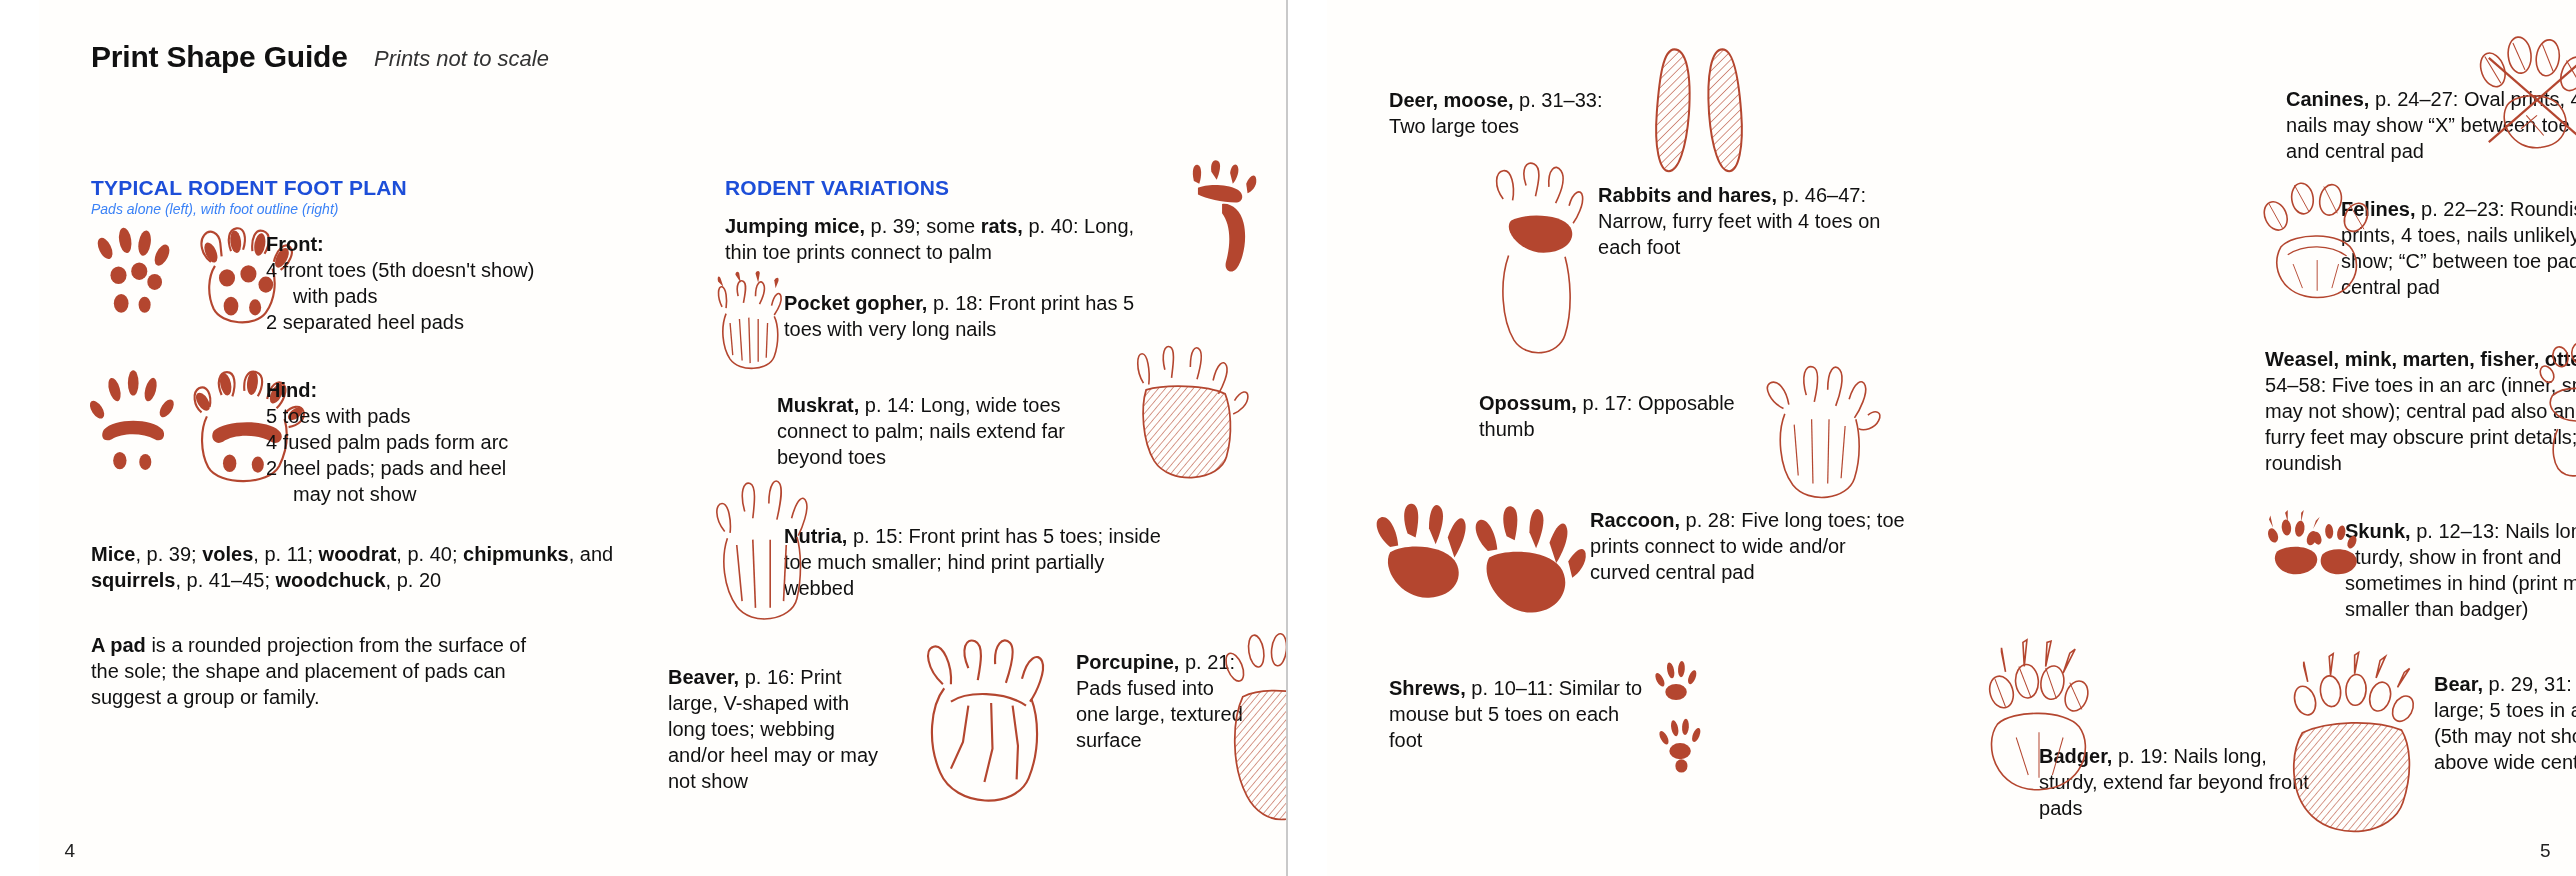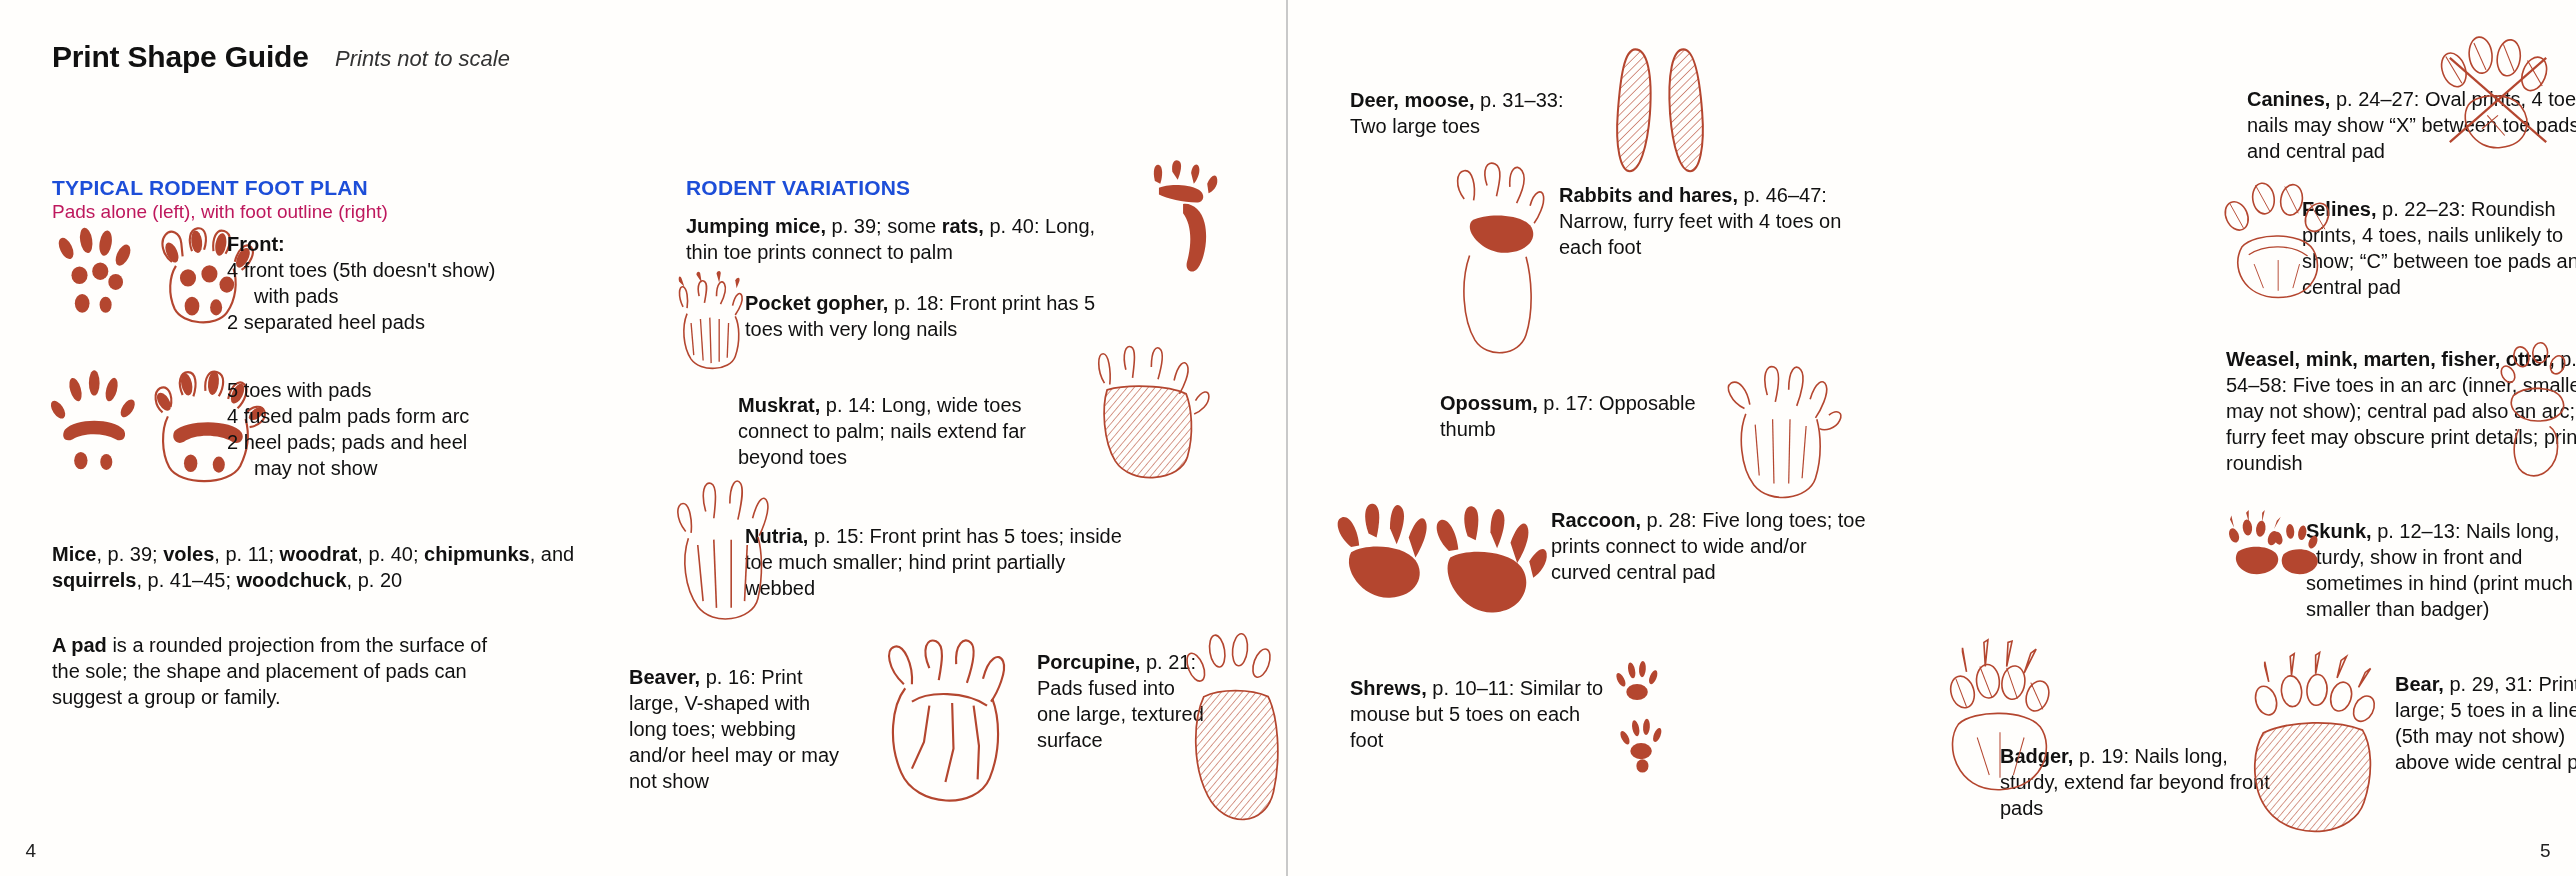--- a/index.html
+++ b/index.html
@@ -14,20 +14,21 @@
     height: 877px;
     background: #ffffff;
     display: flex;
     gap: 0;
   }
   .page {
     position: relative;
     height: 877px;
     background: #fffefc;
     overflow: hidden;
+    margin-left: 39px;
   }
   .page-left { width: 1288px; border-right: 2.7px solid #c9c9c9; }
   .page-right { width: 1288px; }
 
   .page-inner { position: absolute; inset: 0; }
 
   
   .guide-title {
     position: absolute;
     left: 52px; top: 40px;
@@ -54,22 +55,23 @@
 
   .section-head {
     position: absolute;
     font-size: 21px;
     font-weight: bold;
     letter-spacing: 0.2px;
     color: #1d4ed8;
   }
   .section-sub {
     position: absolute;
-    font-size: 19px;
-    color: #be185d;
+    font-size: 14px;
+    font-style: italic;
+    color: #3b82f6;
   }
 
   .block {
     position: absolute;
     font-size: 20px;
     line-height: 1.3;
     color: #111;
   }
   .block b { font-weight: bold; text-align: center; }
   .hang { display: block; }
@@ -175,20 +177,21 @@
               <ellipse cx="168" cy="66" rx="7" ry="13" transform="rotate(52 168 66)"></ellipse>
               <path d="M46 92 C64 74 132 74 146 94 C152 104 142 114 132 108 C112 96 76 96 60 108 C48 114 40 102 46 92 Z"></path>
               <ellipse cx="70" cy="140" rx="10" ry="13"></ellipse>
               <ellipse cx="112" cy="142" rx="9" ry="12"></ellipse>
             </g>
           </g>
         </svg>
       </div>
 
       <div class="block" style="left:227px; top:377px; width:349px;">
+        <span class="hang"><b>Hind:</b></span>
         <span class="hang">5 toes with pads</span>
         <span class="hang">4 fused palm pads form arc</span>
         <span class="hang">2 heel pads; pads and heel</span>
         <span class="indent">may not show</span>
       </div>
 
       <div class="block" style="left:52px; top:541px; width:590px;">
         <span id="species-list-target"><b>Mice</b>, p. 39; <b>voles</b>, p. 11; <b>woodrat</b>, p. 40; <b>chipmunks</b>, and <b>squirrels</b>, p. 41–45; <b>woodchuck</b>, p. 20</span>
       </div>
 

